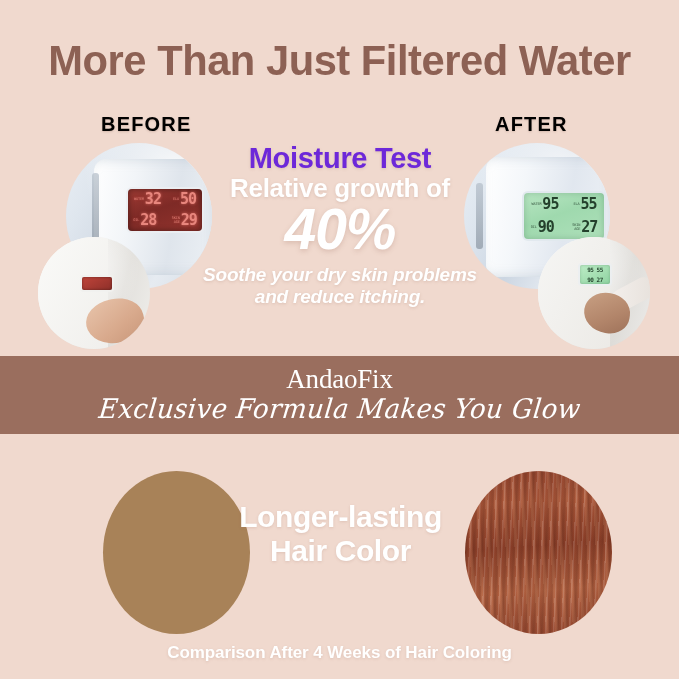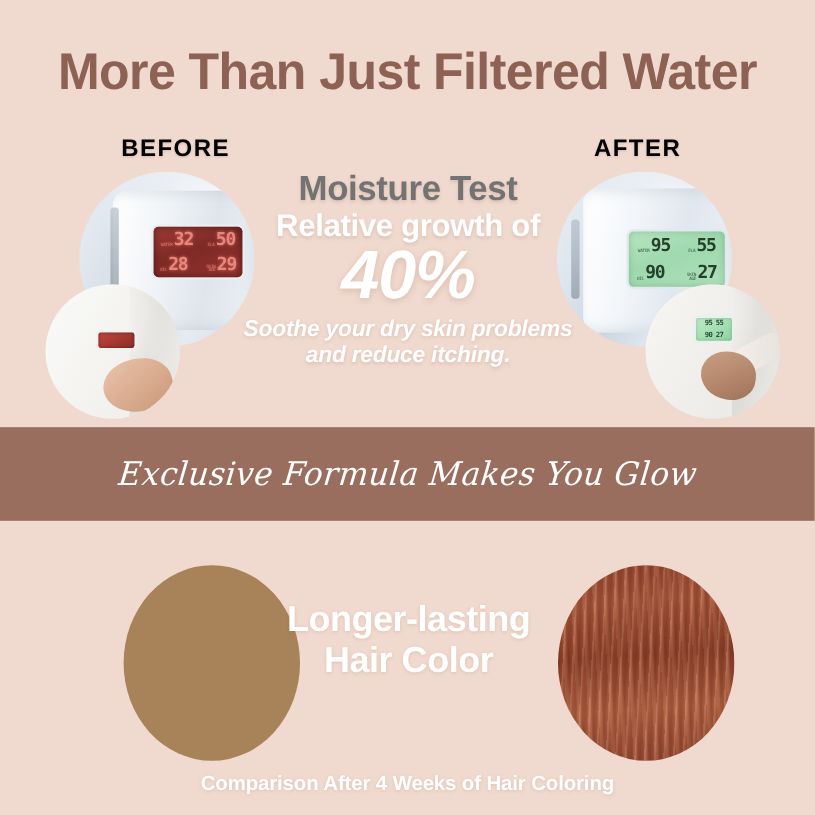--- a/index.html
+++ b/index.html
@@ -85,21 +85,21 @@
   }
   .lcd-green{
     left:60px;top:50px;width:80px;height:46px;
     background:linear-gradient(160deg,#b8e6c2 0%,#9fd9ae 45%,#aee0ba 100%);
     box-shadow:inset 0 0 6px rgba(70,120,85,.35), 0 0 0 2px rgba(225,232,238,.92);
   }
   .lcd-row{position:absolute;left:0;width:100%;height:50%;
     display:flex;align-items:center;justify-content:space-around;}
   .lcd-row.top{top:0;}
   .lcd-row.bot{top:50%;}
-  .lcd-cell{display:flex;align-items:flex-end;gap:1px;}
+  .lcd-cell{display:flex;align-items:center;gap:1px;}
   .lcd-tag{font-size:3.6px;line-height:1;opacity:.85;max-width:13px;
     text-align:right;letter-spacing:-0.2px;}
   .lcd-num{font-size:15px;font-weight:bold;line-height:1;letter-spacing:-1px;}
   .lcd-red .lcd-tag,.lcd-red .lcd-num{color:#e8867d;text-shadow:0 0 3px rgba(255,140,130,.6);}
   .lcd-green .lcd-tag,.lcd-green .lcd-num{color:#24402c;}
 
   .lcd-mini{position:absolute;border-radius:2px;}
   .mini-red{left:44px;top:40px;width:30px;height:13px;
     background:linear-gradient(150deg,#c0443a,#8d2f29);
     box-shadow:0 0 0 2px rgba(240,240,238,.95),inset 0 0 3px rgba(0,0,0,.4);}
@@ -121,21 +121,21 @@
   .arm-r{left:72px;top:46px;width:46px;height:22px;border-radius:14px;
     background:linear-gradient(120deg,#f4f0ed,#e6e0da);transform:rotate(-28deg);}
   .wall-l{position:absolute;left:-8px;top:-4px;width:78px;height:120px;
     background:linear-gradient(120deg,#fbfbf9,#f0efec);border-radius:6px;}
   .wall-r{position:absolute;left:-10px;top:-6px;width:82px;height:126px;
     background:linear-gradient(120deg,#f7f7f5,#eceae6);border-radius:6px;}
 
   
   .center-copy{position:absolute;left:180px;top:143px;width:320px;text-align:center;}
   .mt-title{
-    font-size:29px;font-weight:bold;color:#737373;line-height:1.06;
+    font-size:29px;font-weight:bold;color:#6d28d9;line-height:1.06;
     letter-spacing:-0.3px;
     text-shadow:0 1px 3px rgba(160,115,100,.25);
   }
   .mt-sub{
     font-size:26px;font-weight:bold;color:#ffffff;line-height:1.1;
     letter-spacing:-0.3px;
     text-shadow:0 1px 3px rgba(160,115,100,.25);
   }
   .mt-pct{
     margin-top:-2px;
@@ -294,20 +294,21 @@
     <div class="mt-title">Moisture Test</div>
     <div class="mt-sub">Relative growth of</div>
     <div class="mt-pct">40%</div>
     <div class="mt-tag">
       <div>Soothe your dry skin problems</div>
       <div>and reduce itching.</div>
     </div>
   </div>
 
   <div class="brand-band">
+    <div class="brand-name">AndaoFix</div>
     <div class="brand-tag">Exclusive Formula Makes You Glow</div>
   </div>
 
   <div class="hair hair-left"></div>
   <div class="hair hair-right"></div>
 
   <div class="hair-copy">
     <div>Longer-lasting</div>
     <div>Hair Color</div>
   </div>

